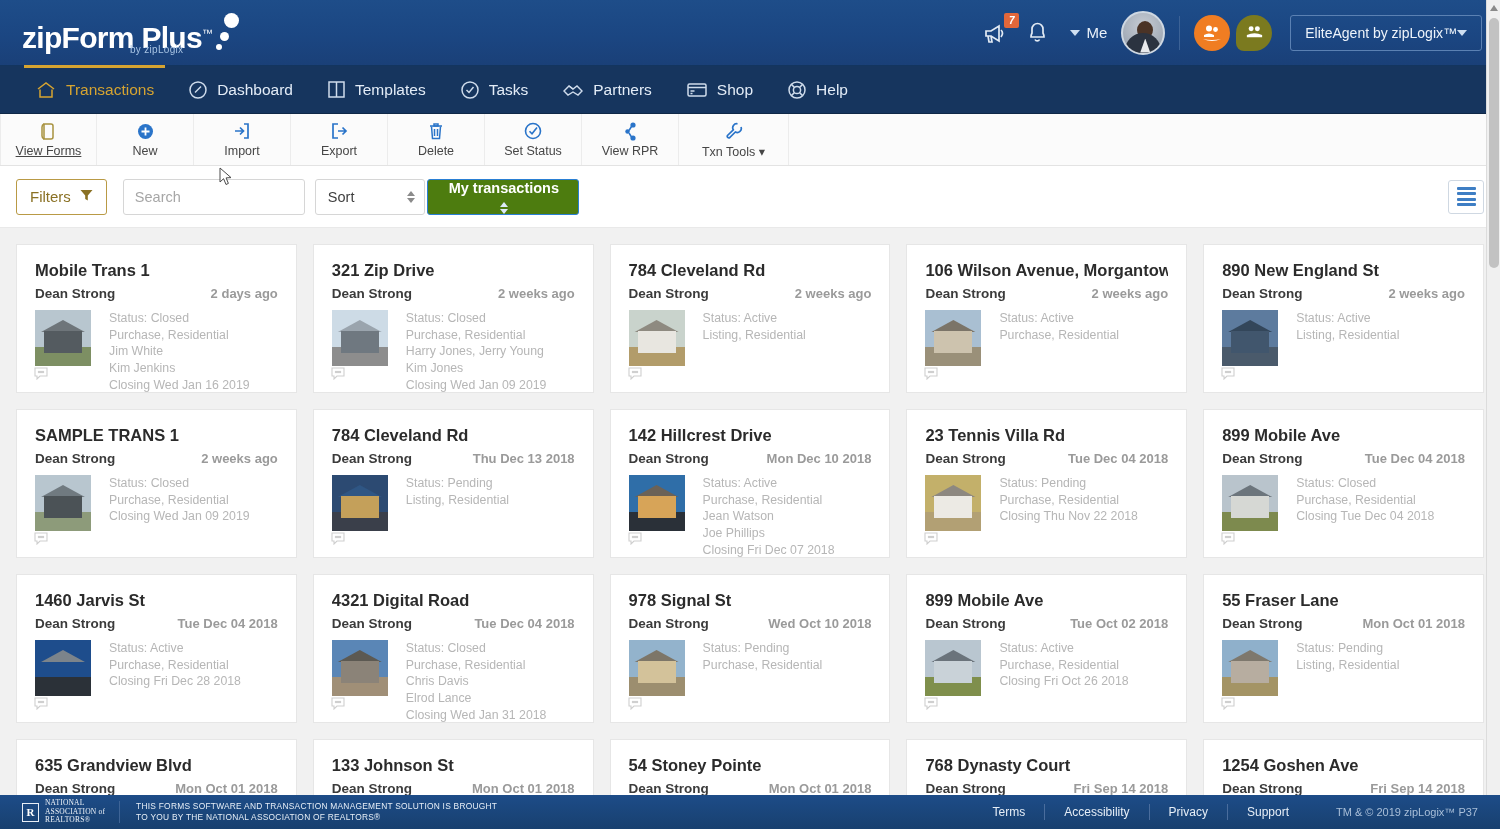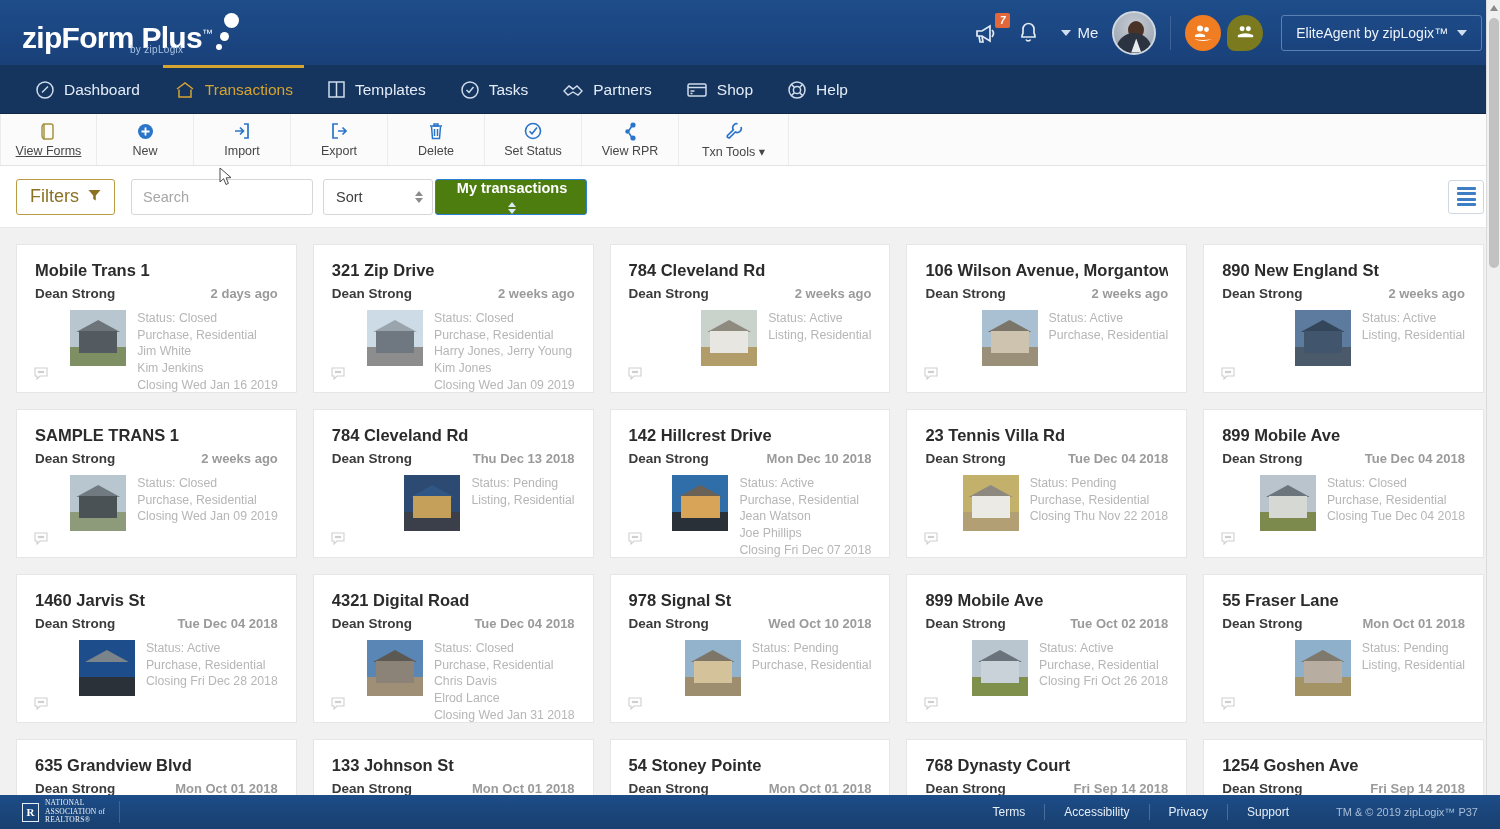--- a/index.html
+++ b/index.html
@@ -84,21 +84,21 @@
   .divider-v { width: 1px; height: 34px; background: #3c6296; margin: 0 14px; }
   .circ-icon { width: 36px; height: 36px; border-radius: 50%; display:flex; align-items:center; justify-content:center; }
   .circ-orange { background: #f07d22; }
   .circ-olive { background: #7b7a1f; margin-left: 6px; border-radius: 50% 50% 50% 8px; }
   .agent-select {
     margin-left: 18px;
     border: 1px solid #5b81b3;
     border-radius: 3px;
     color: #eef4fb; font-size: 14px;
     padding: 9px 14px;
-    display: flex; align-items: center; gap: 9px;
+    display: flex; align-items: center; 
     white-space: nowrap;
   }
 
   
   .navbar {
     height: 48px;
     background: #16355e;
     display: flex; align-items: stretch;
     padding-left: 18px;
     border-bottom: 1px solid #0f2847;
@@ -139,21 +139,21 @@
   
   .filterbar {
     height: 62px;
     background: #fff;
     display: flex; align-items: center;
     padding: 0 16px;
     border-bottom: 1px solid #e9e9e9;
   }
   .btn-filters {
     height: 36px; border: 1px solid #b99a45; border-radius: 3px;
-    background: #fff; color: #8a7124; font-size: 18px;
+    background: #fff; color: #8a7124; font-size: 15px;
     display: flex; align-items: center; gap: 9px;
     padding: 0 13px;
   }
   .search-box {
     margin-left: 16px;
     width: 182px; height: 36px;
     border: 1px solid #d6d6d6; border-radius: 3px;
     background: #fff;
     padding: 0 11px;
     font-size: 14.5px; color: #333;
@@ -217,21 +217,21 @@
     font-size: 16.5px; font-weight: bold; color: #2b2b2b;
     line-height: 1.2;
     white-space: nowrap; overflow: hidden;
   }
   .card-row2 {
     display: flex; align-items: center; justify-content: space-between;
     margin-top: 5px;
   }
   .card-agent { font-size: 13.5px; font-weight: bold; color: #3b3b3b; }
   .card-date { font-size: 13px; font-weight: bold; color: #9a9a9a; white-space: nowrap; }
-  .card-body { display: flex; gap: 11px; margin-top: 9px; justify-content: flex-end; }
+  .card-body { display: flex; gap: 18px; margin-top: 9px; }
   .thumb {
     width: 56px; height: 56px; flex: 0 0 56px;
     background: #c9cfd6;
     overflow: hidden; position: relative;
   }
   .thumb .sky { position: absolute; inset: 0; }
   .thumb .gnd { position: absolute; left: 0; right: 0; bottom: 0; height: 34%; }
   .thumb .hse {
     position: absolute; left: 16%; bottom: 22%; width: 68%; height: 40%;
   }
@@ -355,33 +355,33 @@
       </svg>
     </div>
     <div class="agent-select">
       <span>EliteAgent by zipLogix™</span>
       <span class="caret-down"></span>
     </div>
   </div>
 </div>
 
 <div class="navbar">
+  <div class="navitem active">
+    <svg width="22" height="20" viewBox="0 0 22 20" fill="none" stroke="#d6a431" stroke-width="1.5">
+        <path d="M3 9 L11 3 L19 9"></path>
+        <path d="M5 9.5 V17 H17 V9.5"></path>
+      </svg>
+    <span>Transactions</span>
+  </div>
   <div class="navitem">
     <svg width="20" height="20" viewBox="0 0 20 20" fill="none" stroke="#cfdcec" stroke-width="1.5">
         <circle cx="10" cy="10" r="8"></circle>
         <path d="M7 12.5 L13 6.5"></path>
       </svg>
     <span>Dashboard</span>
-  </div>
-  <div class="navitem active">
-    <svg width="22" height="20" viewBox="0 0 22 20" fill="none" stroke="#d6a431" stroke-width="1.5">
-        <path d="M3 9 L11 3 L19 9"></path>
-        <path d="M5 9.5 V17 H17 V9.5"></path>
-      </svg>
-    <span>Transactions</span>
   </div>
   <div class="navitem">
     <svg width="19" height="19" viewBox="0 0 19 19" fill="none" stroke="#cfdcec" stroke-width="1.5">
         <rect x="2" y="2" width="15" height="15"></rect>
         <path d="M9.5 2 V17"></path>
       </svg>
     <span>Templates</span>
   </div>
   <div class="navitem">
     <svg width="20" height="20" viewBox="0 0 20 20" fill="none" stroke="#cfdcec" stroke-width="1.5">
@@ -960,20 +960,24 @@
 <div class="footer">
   <div class="nar-logo">
     <div class="nar-mark">R</div>
     <div class="nar-text">
       <div>NATIONAL</div>
       <div>ASSOCIATION of</div>
       <div>REALTORS®</div>
     </div>
   </div>
   <div class="footer-sep"></div>
+  <div class="footer-blurb">
+    <div>THIS FORMS SOFTWARE AND TRANSACTION MANAGEMENT SOLUTION IS BROUGHT</div>
+    <div>TO YOU BY THE NATIONAL ASSOCIATION OF REALTORS®</div>
+  </div>
   <div class="footer-links">
     <a href="#">Terms</a>
     <span class="flink-sep"></span>
     <a href="#">Accessibility</a>
     <span class="flink-sep"></span>
     <a href="#">Privacy</a>
     <span class="flink-sep"></span>
     <a href="#">Support</a>
   </div>
   <div class="copyright">TM &amp; © 2019 zipLogix™ P37</div>

